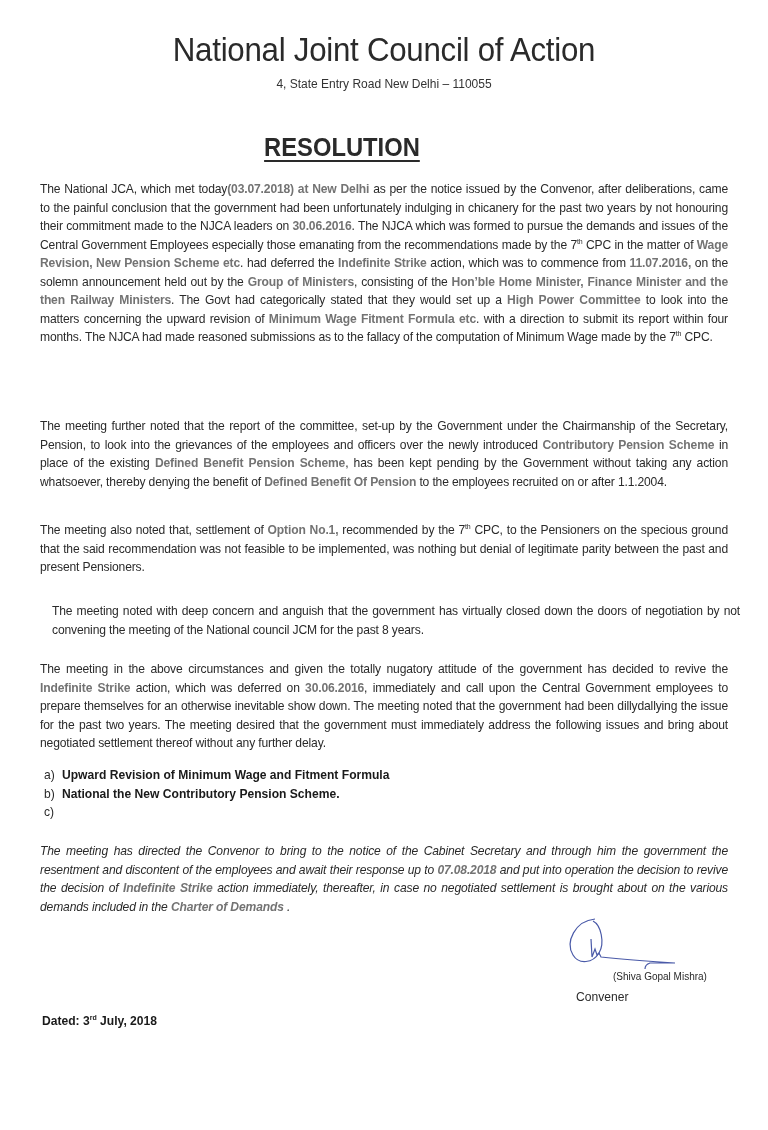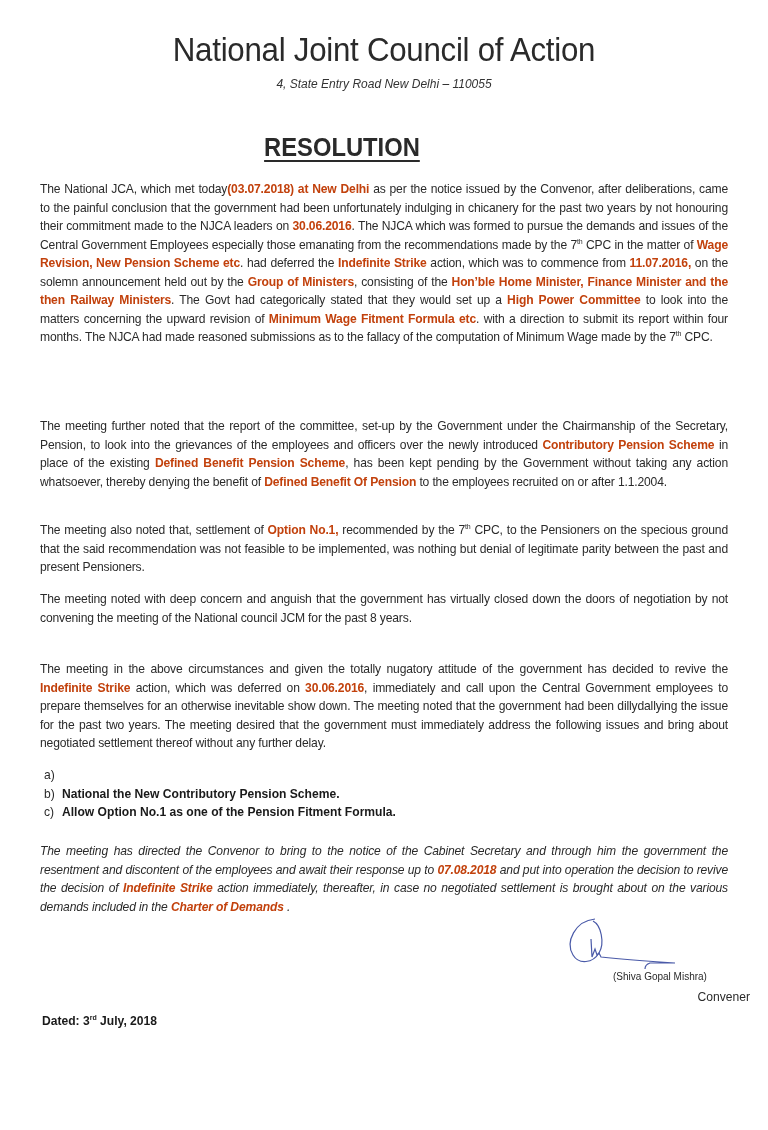--- a/index.html
+++ b/index.html
@@ -7,37 +7,37 @@
       width: 768px; height: 1130px; position: relative; overflow: hidden;
       font-family: "Liberation Sans", sans-serif; color: #1c1c1c;
     }
     .org-title {
       position: absolute; left: 0; width: 768px; top: 30px;
       text-align: center; font-size: 34px; letter-spacing: -0.3px; color: #2a2a2a;
       transform: scaleX(0.92); transform-origin: center;
     }
     .org-address {
       position: absolute; left: 0; width: 768px; top: 77px;
-      text-align: center; font-size: 12px; color: #333; font-style: italic;
+      text-align: center; font-size: 12px; color: #333;
     }
     .doc-title {
       position: absolute; left: 0; width: 684px; top: 133px;
       text-align: center;
     }
     .doc-title span {
       font-size: 25px; font-weight: bold; text-decoration: underline;
       text-underline-offset: 4px; text-decoration-thickness: 2px; color: #2a2a2a;
       display: inline-block; transform: scaleX(0.95);
     }
     .body-text {
       position: absolute; left: 40px; width: 688px;
       font-size: 12.1px; line-height: 18.5px; text-align: justify; color: #2a2a2a;
       letter-spacing: -0.15px;
     }
-    .body-text b { font-weight: bold; color: #c2410c; }
+    .body-text b { font-weight: bold; color: #737373; }
     sup { font-size: 7px; line-height: 0; vertical-align: super; }
     .p1 { top: 180px; }
     .p2 { top: 417px; }
     .p3 { top: 521px; }
     .p4 { top: 590px; }
     .p5 { top: 660px; }
     .demands {
       position: absolute; left: 44px; top: 766px; width: 600px;
       font-size: 12.1px; line-height: 18.5px; font-weight: bold; color: #1a1a1a;
       margin: 0; padding: 0; list-style: none;
@@ -46,55 +46,55 @@
     .demands .marker { width: 18px; font-weight: normal; color: #2a2a2a; }
     .p6 { top: 842px; font-style: italic; }
     .signature {
       position: absolute; left: 565px; top: 917px; width: 150px; height: 55px;
     }
     .signer-name {
       position: absolute; left: 580px; top: 971px; width: 160px;
       text-align: center; font-size: 10px; color: #2a2a2a;
     }
     .signer-role {
-      position: absolute; left: 590px; top: 990px; width: 160px;
-      text-align: right; font-size: 12.1px; color: #2a2a2a;
+      position: absolute; left: 576px; top: 990px; width: 160px;
+      text-align: left; font-size: 12.1px; color: #2a2a2a;
     }
     .dated {
       position: absolute; left: 42px; top: 1014px;
       font-size: 12.1px; font-weight: bold; color: #1a1a1a;
     }
   </style>
 </head>
 <body>
 
 <div>
   <div class="org-title">National Joint Council of Action</div>
   <div class="org-address">4, State Entry Road New Delhi – 110055</div>
   <div class="doc-title">
     <span>RESOLUTION</span>
   </div>
 
   <p class="body-text p1" style="margin:0"><span>The National JCA, which met today</span><b>(03.07.2018) at New Delhi</b><span> as per the notice issued by the Convenor, after deliberations,  came to the painful conclusion that the government had been unfortunately indulging in chicanery for the past two years by not honouring their commitment made to the NJCA leaders on </span><b>30.06.2016</b><span>. The NJCA which was formed to pursue the demands and issues of the Central Government Employees especially those emanating from the recommendations made by the 7</span><sup>th</sup><span> CPC in the matter of </span><b>Wage Revision, New Pension Scheme etc</b><span>. had deferred the </span><b>Indefinite Strike</b><span> action, which was to commence from </span><b>11.07.2016,</b><span> on the solemn announcement held out by the </span><b>Group of Ministers</b><span>, consisting of the </span><b>Hon’ble Home Minister, Finance Minister and the then Railway Ministers</b><span>. The Govt had categorically stated that they would set up a </span><b>High Power Committee</b><span> to look into the matters concerning the upward revision of </span><b>Minimum Wage Fitment Formula etc</b><span>.  with  a direction to submit its report within four months. The NJCA had made reasoned submissions as to the fallacy of the  computation of Minimum Wage  made  by the 7</span><sup>th</sup><span> CPC.</span></p>
   <p class="body-text p2" style="margin:0"><span>The meeting further noted that the report of the committee, set-up by the Government under the Chairmanship of the Secretary, Pension, to look into the grievances of the employees and officers over the newly introduced </span><b>Contributory Pension Scheme</b><span> in place of the existing </span><b>Defined Benefit Pension Scheme</b><span>, has been kept pending by the Government without taking any action whatsoever, thereby denying the benefit of </span><b>Defined Benefit Of Pension</b><span> to the employees recruited on or after 1.1.2004.</span></p>
   <p class="body-text p3" style="margin:0"><span>The meeting also noted that, settlement of </span><b>Option No.1,</b><span> recommended by the 7</span><sup>th</sup><span> CPC, to the Pensioners on the specious ground that the said recommendation was not feasible to be implemented, was nothing but denial of legitimate parity between the past and present Pensioners.</span></p>
-  <p class="body-text p4" style="margin:0"><span>The meeting noted with deep concern and anguish that the government has virtually closed down the doors of negotiation by not convening the meeting of the National council JCM for the past 8 years.</span></p>
+  <p class="body-text p4" style="margin:12px"><span>The meeting noted with deep concern and anguish that the government has virtually closed down the doors of negotiation by not convening the meeting of the National council JCM for the past 8 years.</span></p>
   <p class="body-text p5" style="margin:0"><span>The meeting in the above circumstances and given the totally nugatory attitude of the government has decided to revive the </span><b>Indefinite Strike</b><span> action, which was deferred on </span><b>30.06.2016</b><span>, immediately and call upon the Central Government employees to prepare themselves for an otherwise inevitable show down. The meeting noted that the government had been dillydallying the issue for the past two years. The meeting desired that the government must immediately address the following issues and bring about negotiated settlement thereof without any further delay.</span></p>
 
   <ul class="demands">
     <li>
       <span class="marker">a)</span>
+      <span>Upward Revision of Minimum Wage and Fitment Formula</span>
     </li>
     <li>
       <span class="marker">b)</span>
       <span>National the New Contributory Pension Scheme.</span>
     </li>
     <li>
       <span class="marker">c)</span>
-      <span>Allow Option No.1 as one of the Pension Fitment Formula.</span>
     </li>
   </ul>
 
   <p class="body-text p6" style="margin:0"><span>The meeting has directed the Convenor to bring to the notice of the Cabinet Secretary and through him the government the resentment and discontent of the employees and await their response up to </span><b>07.08.2018</b><span> and put into operation the decision to revive the decision of </span><b>Indefinite Strike</b><span> action immediately, thereafter, in case no negotiated settlement is brought about on the various demands included in the </span><b>Charter  of Demands</b><span> .</span></p>
 
   <svg class="signature" viewBox="0 0 150 55">
     <path d="M 30 2 C 10 4, 0 25, 8 38 C 14 48, 28 46, 34 36 C 40 26, 36 8, 28 4" fill="none" stroke="#4a5aa8" stroke-width="1.2"></path>
     <path d="M 26 22 L 27 40 L 30 32 L 32 38 L 34 36 L 36 40 C 55 42, 80 44, 110 46 L 85 46 C 82 47, 80 49, 80 52" fill="none" stroke="#4a5aa8" stroke-width="1.2"></path>
   </svg>
 

